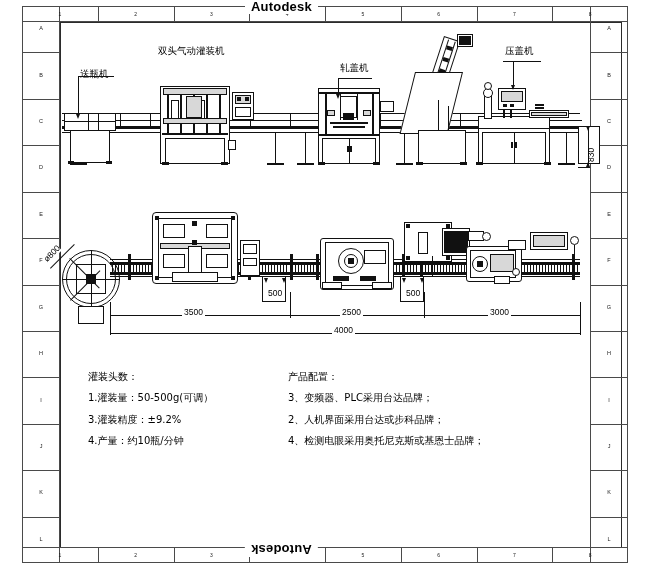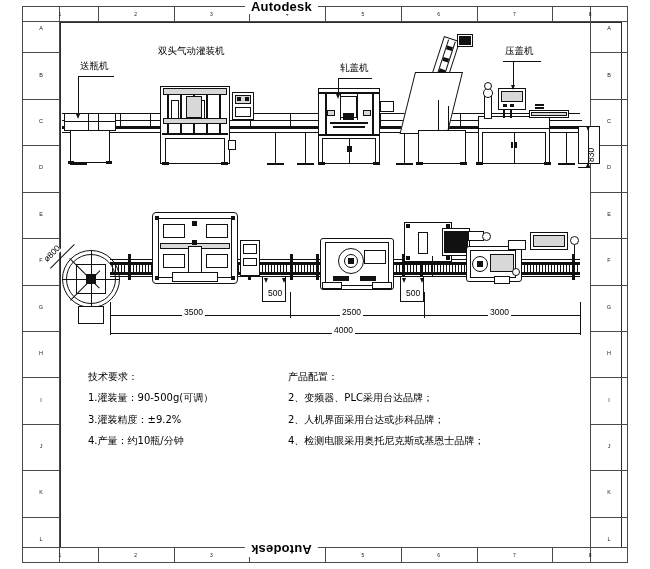--- a/index.html
+++ b/index.html
@@ -292,21 +292,21 @@
 
     <div class="fill" style="left:535px;top:104px;width:9px;height:2px;"></div>
     <div class="fill" style="left:535px;top:107px;width:9px;height:2px;"></div>
 
     <div class="bx" style="left:529px;top:110px;width:40px;height:8px;"></div>
     <div class="gray" style="left:531px;top:112px;width:36px;height:4px;"></div>
 
     <div class="bx" style="left:578px;top:126px;width:22px;height:38px;"></div>
   </div>
 
-  <div class="calloutText" style="left:80px;top:60px;">送瓶机</div>
+  <div class="calloutText" style="left:80px;top:68px;">送瓶机</div>
   <div class="ln h1" style="left:78px;top:76px;width:36px;"></div>
   <div class="ln v1" style="left:78px;top:76px;height:40px;"></div>
   <div class="arrow-d" style="left:76px;top:114px;"></div>
 
   <div class="calloutText" style="left:158px;top:45px;">双头气动灌装机</div>
   <div class="ln h1" style="left:196px;top:62px;width:0px;"></div>
 
   <div class="calloutText" style="left:340px;top:62px;">轧盖机</div>
   <div class="ln h1" style="left:338px;top:78px;width:34px;"></div>
   <div class="ln v1" style="left:338px;top:78px;height:18px;"></div>
@@ -595,26 +595,26 @@
     <div class="dimText" style="left:340px;top:307px;">2500</div>
     <div class="dimText" style="left:488px;top:307px;">3000</div>
 
     <div class="ln h1" style="left:110px;top:333px;width:470px;"></div>
     <div class="ln v1" style="left:110px;top:315px;height:20px;"></div>
     <div class="ln v1" style="left:580px;top:315px;height:20px;"></div>
     <div class="dimText" style="left:332px;top:325px;">4000</div>
   </div>
 
   <div class="notes" style="left:88px;top:370px;">
-    <div class="nhead">技术要求：</div>
-    <div class="nline">1.灌装量：90-500g(可调）</div>
+    <div class="nhead">灌装头数：</div>
+    <div class="nline">1.灌装量：50-500g(可调）</div>
     <div class="nline">3.灌装精度：±9.2%</div>
     <div class="nline">4.产量：约10瓶/分钟</div>
   </div>
 
   <div class="notes" style="left:288px;top:370px;">
     <div class="nhead">产品配置：</div>
-    <div class="nline">2、变频器、PLC采用台达品牌；</div>
+    <div class="nline">3、变频器、PLC采用台达品牌；</div>
     <div class="nline">2、人机界面采用台达或步科品牌；</div>
     <div class="nline">4、检测电眼采用奥托尼克斯或基恩士品牌；</div>
   </div>
 
 </div>
 
 </body></html>

